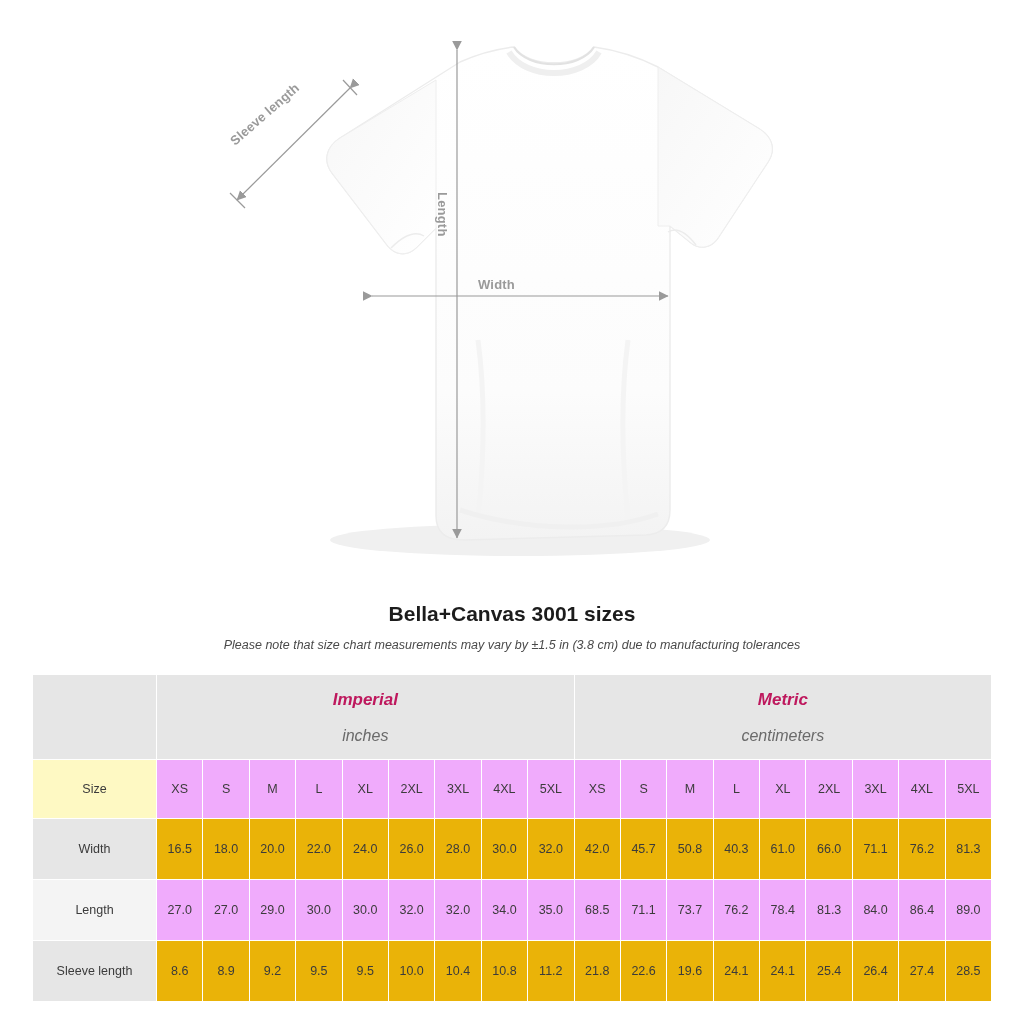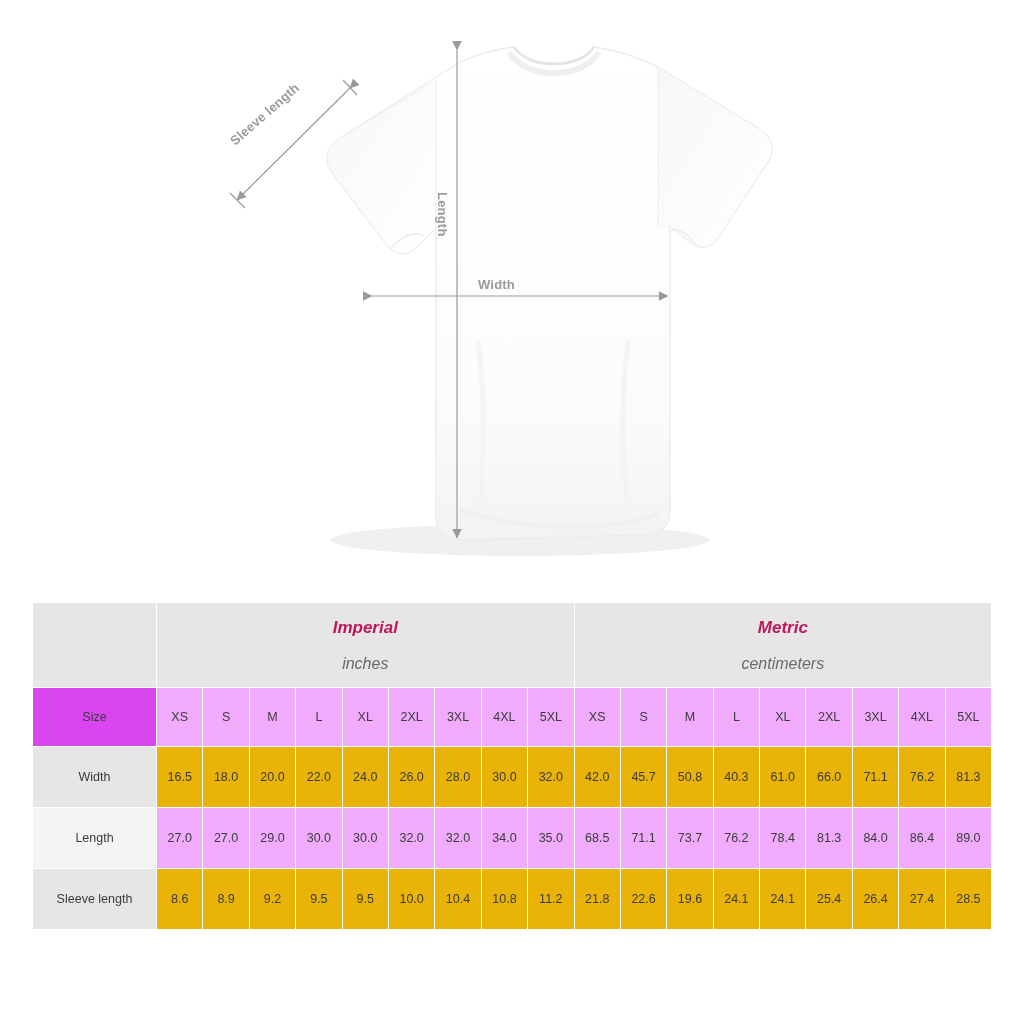--- a/index.html
+++ b/index.html
@@ -126,21 +126,21 @@
   }
 
   .size-head td {
     background: #f0abfc;
     height: 56px;
     font-weight: bold;
     font-size: 12.5px;
     color: #3b3b3b;
   }
   .size-head td.rowlabel {
-    background: #d946ef;
+    background: #fef9c3;
   }
 
   tr.data td {
     height: 58px;
   }
   tr.shade td {
     background: #eab308;
   }
   tr.plain td {
     background: #f0abfc;
@@ -235,20 +235,22 @@
       <line x1="372" y1="296" x2="668" y2="296" stroke="#9a9a9a" stroke-width="1.2" marker-start="url(#ah)" marker-end="url(#ah2)"></line>
     </svg>
 
     <div class="m-label sleeve">Sleeve length</div>
     <div class="m-label length">Length</div>
     <div class="m-label width">Width</div>
   </div>
 </div>
 
 <div class="title-block">
+  <h1 class="chart-title">Bella+Canvas 3001 sizes</h1>
+  <div class="chart-note">Please note that size chart measurements may vary by ±1.5 in (3.8 cm) due to manufacturing tolerances</div>
 </div>
 
 <div class="table-wrap">
   <table class="size-table">
     <colgroup>
       <col style="width:124px">
       <col span="18" style="width:46.4px">
     </colgroup>
     <tbody>
       <tr class="unit-head">

